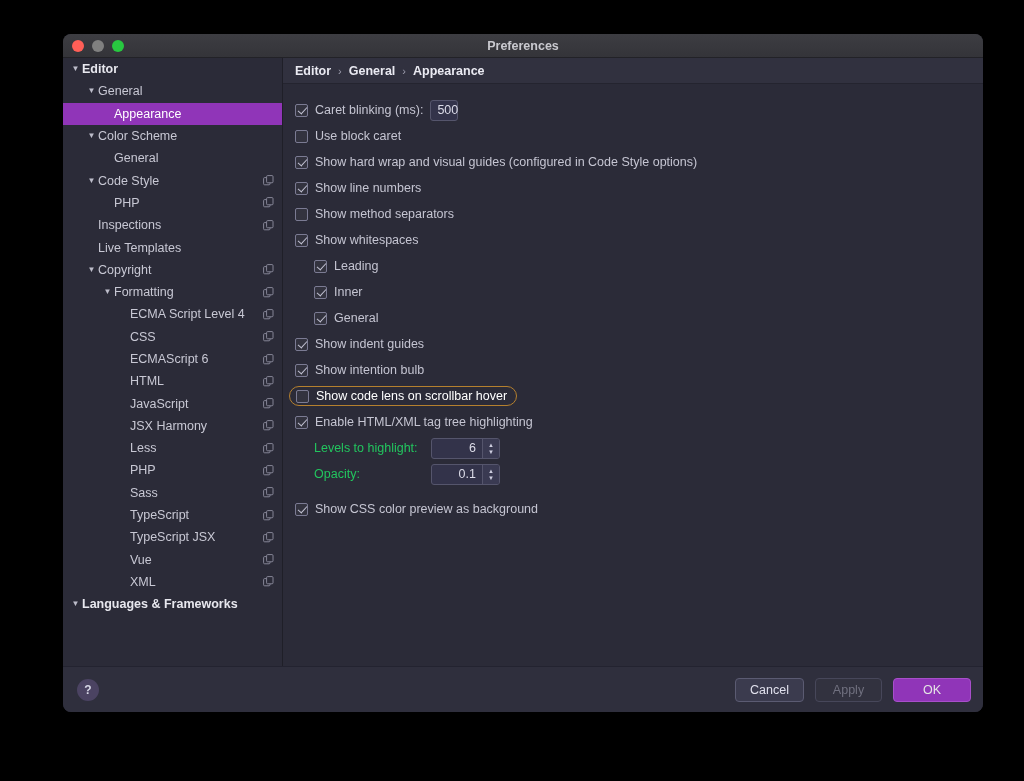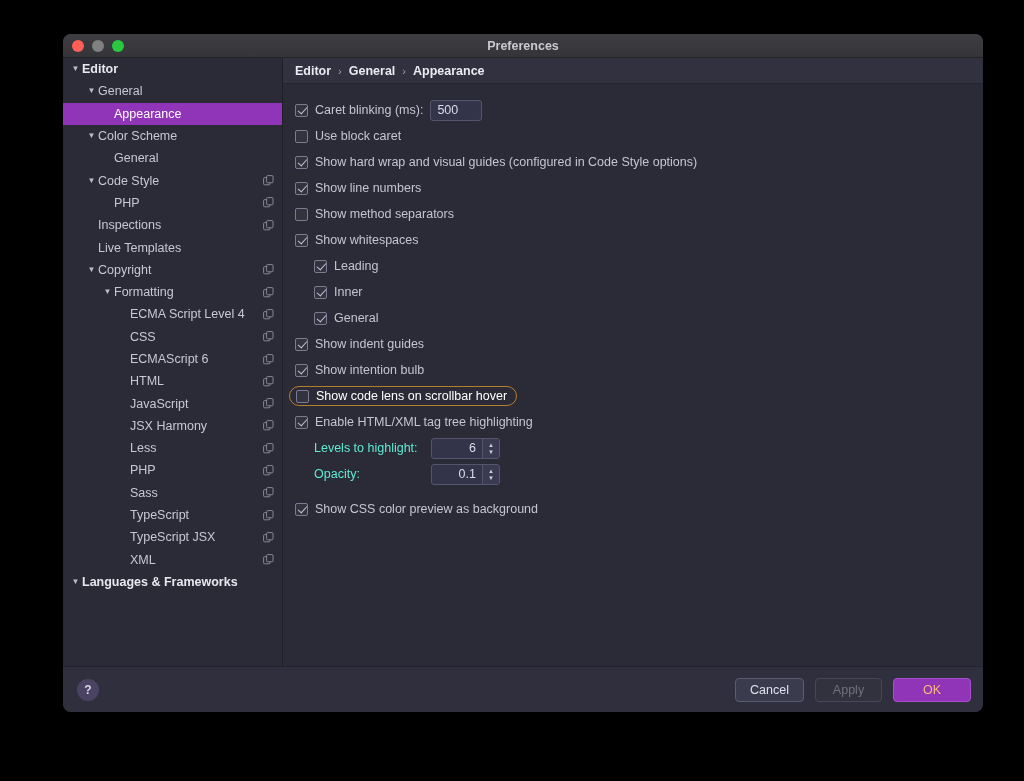--- a/index.html
+++ b/index.html
@@ -153,21 +153,21 @@
   .txtinput {
     height: 21px;
     border: 1px solid #55556c;
     border-radius: 3px;
     background: #33334a;
     color: #dcdce8;
     font-size: 12.5px;
     display: flex; align-items: center;
     padding: 0 6px;
   }
-  .txtinput.w500 { width: 52px; }
+  .txtinput.w500 { width: 28px; }
 
   .spin {
     display: flex; align-items: stretch;
     height: 21px;
     border: 1px solid #55556c;
     border-radius: 3px;
     background: #33334a;
     overflow: hidden;
   }
   .spin-val {
@@ -178,21 +178,21 @@
   }
   .spin-btns {
     width: 17px;
     border-left: 1px solid #55556c;
     display: flex; flex-direction: column;
     align-items: center; justify-content: center;
     gap: 1px;
     background: #3a3a52;
   }
   .spin-btns .ar { font-size: 6px; line-height: 6px; color: #cfcfe0; }
-  .lbl-fixed { width: 110px; flex: 0 0 110px; color: #5eead4; }
+  .lbl-fixed { width: 110px; flex: 0 0 110px; color: #22c55e; }
 
   
   .footer {
     height: 46px; flex: 0 0 46px;
     background: #2f2f3d;
     border-top: 1px solid #232330;
     display: flex; align-items: center;
     padding: 0 12px 0 14px;
   }
   .help-btn {
@@ -206,21 +206,21 @@
   .btns { display: flex; gap: 11px; align-items: center; }
   .btn {
     height: 24px; min-width: 67px;
     border-radius: 4px;
     font-size: 12.5px;
     display: flex; align-items: center; justify-content: center;
     padding: 8px 14px;
   }
   .btn.cancel { background: #3b3b4e; border: 1px solid #5b5b72; color: #e0e0ec; }
   .btn.apply  { background: #32323f; border: 1px solid #47475a; color: #70707f; }
-  .btn.ok     { background: #9035b8; border: 1px solid #a84fcb; color: #fdba74; min-width: 78px; }
+  .btn.ok     { background: #9035b8; border: 1px solid #a84fcb; color: #e5e5e5; min-width: 78px; }
 </style>
 </head>
 <body>
 
 <div id="root">
   <div class="window">
 
     <div class="titlebar">
       <div class="traffic">
         <div class="tl red"></div>
@@ -426,20 +426,31 @@
                 <svg width="11" height="11" viewBox="0 0 11 11">
                   <rect x="0.6" y="2.6" width="6.4" height="7.2" rx="1" fill="none" stroke="#a9a9bb" stroke-width="1"></rect>
                   <rect x="3.6" y="0.6" width="6.4" height="7.2" rx="1" fill="#2b2b38" stroke="#a9a9bb" stroke-width="1"></rect>
                 </svg>
               </span>
             </div>
             <div class="tree-row">
               <span style="flex: 0 0 54px;"></span>
               <span class="tw empty">▼</span>
               <span class="tree-label">TypeScript JSX</span>
+              <span class="copy-ico">
+                <svg width="11" height="11" viewBox="0 0 11 11">
+                  <rect x="0.6" y="2.6" width="6.4" height="7.2" rx="1" fill="none" stroke="#a9a9bb" stroke-width="1"></rect>
+                  <rect x="3.6" y="0.6" width="6.4" height="7.2" rx="1" fill="#2b2b38" stroke="#a9a9bb" stroke-width="1"></rect>
+                </svg>
+              </span>
+            </div>
+            <div class="tree-row">
+              <span style="flex: 0 0 54px;"></span>
+              <span class="tw empty">▼</span>
+              <span class="tree-label">Vue</span>
               <span class="copy-ico">
                 <svg width="11" height="11" viewBox="0 0 11 11">
                   <rect x="0.6" y="2.6" width="6.4" height="7.2" rx="1" fill="none" stroke="#a9a9bb" stroke-width="1"></rect>
                   <rect x="3.6" y="0.6" width="6.4" height="7.2" rx="1" fill="#2b2b38" stroke="#a9a9bb" stroke-width="1"></rect>
                 </svg>
               </span>
             </div>
             <div class="tree-row">
               <span style="flex: 0 0 54px;"></span>
               <span class="tw empty">▼</span>

